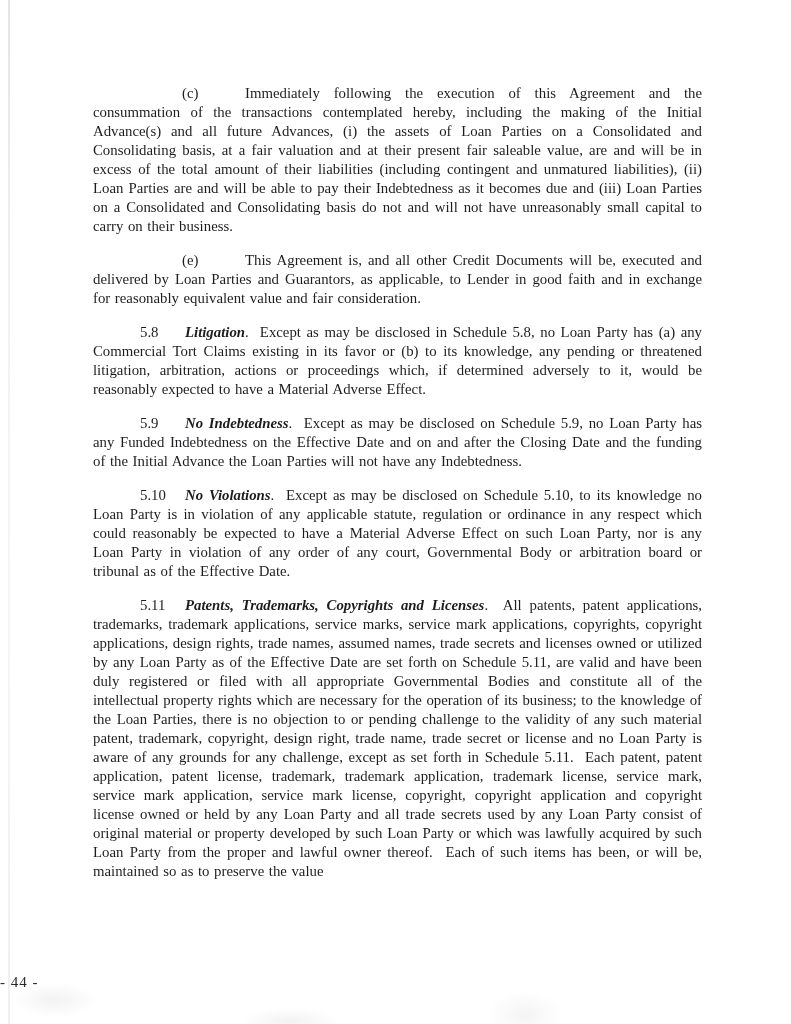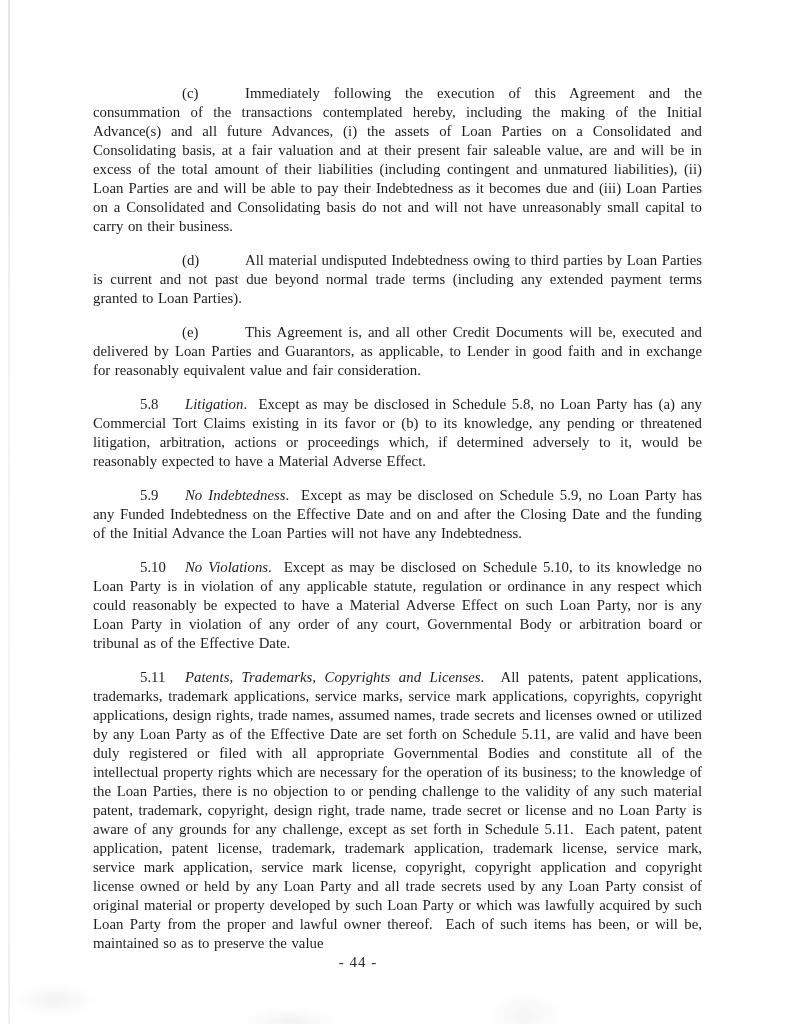--- a/index.html
+++ b/index.html
@@ -50,45 +50,44 @@
   p.para:last-child { margin-bottom: 4px; }
   p.lettered { text-indent: 89px; }
   p.section  { text-indent: 47px; }
   .plabel {
     display: inline-block;
     text-indent: 0;
   }
   p.lettered .plabel { width: 63px; }
   p.section  .plabel { width: 45px; }
   .heading {
-    font-weight: normal;
+    font-weight: bold;
     font-style: italic;
   }
   .underline {
     text-underline-offset: 2px;
   }
   .page-number {
     position: absolute;
-    top: 954px;
+    top: 974px;
     left: 0;
     width: 716px;
-    text-align: center;
+    text-align: left;
     font-size: 15px;
     letter-spacing: 1px;
     color: #2a2a2e;
   }
 </style>
 </head>
 <body>
 
 <div class="document-page">
   <div class="scan-edge"></div>
   <div class="page-body">
       <p class="para lettered"><span class="plabel">(c)</span><span>Immediately following the execution of this Agreement and the consummation of the transactions contemplated hereby, including the making of the Initial Advance(s) and all future Advances, (i) the assets of Loan Parties on a Consolidated and Consolidating basis, at a fair valuation and at their present fair saleable value, are and will be in excess of the total amount of their liabilities (including contingent and unmatured liabilities), (ii) Loan Parties are and will be able to pay their Indebtedness as it becomes due and (iii) Loan Parties on a Consolidated and Consolidating basis do not and will not have unreasonably small capital to carry on their business.</span></p>
-      <p class="para lettered"><span class="plabel">(d)</span><span>All material undisputed Indebtedness owing to third parties by Loan Parties is current and not past due beyond normal trade terms (including any extended payment terms granted to Loan Parties).</span></p>
       <p class="para lettered"><span class="plabel">(e)</span><span>This Agreement is, and all other Credit Documents will be, executed and delivered by Loan Parties and Guarantors, as applicable, to Lender in good faith and in exchange for reasonably equivalent value and fair consideration.</span></p>
       <p class="para section"><span class="plabel">5.8</span><span class="heading">Litigation</span><span>.&nbsp; Except as may be disclosed in </span><span class="underline">Schedule 5.8</span><span>, no Loan Party has (a) any Commercial Tort Claims existing in its favor or (b) to its knowledge, any pending or threatened litigation, arbitration, actions or proceedings which, if determined adversely to it, would be reasonably expected to have a Material Adverse Effect.</span></p>
       <p class="para section"><span class="plabel">5.9</span><span class="heading">No Indebtedness</span><span>.&nbsp; Except as may be disclosed on </span><span class="underline">Schedule 5.9</span><span>, no Loan Party has any Funded Indebtedness on the Effective Date and on and after the Closing Date and the funding of the Initial Advance the Loan Parties will not have any Indebtedness.</span></p>
       <p class="para section"><span class="plabel">5.10</span><span class="heading">No Violations</span><span>.&nbsp; Except as may be disclosed on </span><span class="underline">Schedule 5.10</span><span>, to its knowledge no Loan Party is in violation of any applicable statute, regulation or ordinance in any respect which could reasonably be expected to have a Material Adverse Effect on such Loan Party, nor is any Loan Party in violation of any order of any court, Governmental Body or arbitration board or tribunal as of the Effective Date.</span></p>
       <p class="para section"><span class="plabel">5.11</span><span class="heading">Patents, Trademarks, Copyrights and Licenses</span><span>.&nbsp; All patents, patent applications, trademarks, trademark applications, service marks, service mark applications, copyrights, copyright applications, design rights, trade names, assumed names, trade secrets and licenses owned or utilized by any Loan Party as of the Effective Date are set forth on </span><span class="underline">Schedule 5.11</span><span>, are valid and have been duly registered or filed with all appropriate Governmental Bodies and constitute all of the intellectual property rights which are necessary for the operation of its business; to the knowledge of the Loan Parties, there is no objection to or pending challenge to the validity of any such material patent, trademark, copyright, design right, trade name, trade secret or license and no Loan Party is aware of any grounds for any challenge, except as set forth in </span><span class="underline">Schedule 5.11</span><span>.&nbsp; Each patent, patent application, patent license, trademark, trademark application, trademark license, service mark, service mark application, service mark license, copyright, copyright application and copyright license owned or held by any Loan Party and all trade secrets used by any Loan Party consist of original material or property developed by such Loan Party or which was lawfully acquired by such Loan Party from the proper and lawful owner thereof.&nbsp; Each of such items has been, or will be, maintained so as to preserve the value</span></p>
     </div>
   <div class="page-number">- 44 -</div>
 </div>
 
 </body></html>

